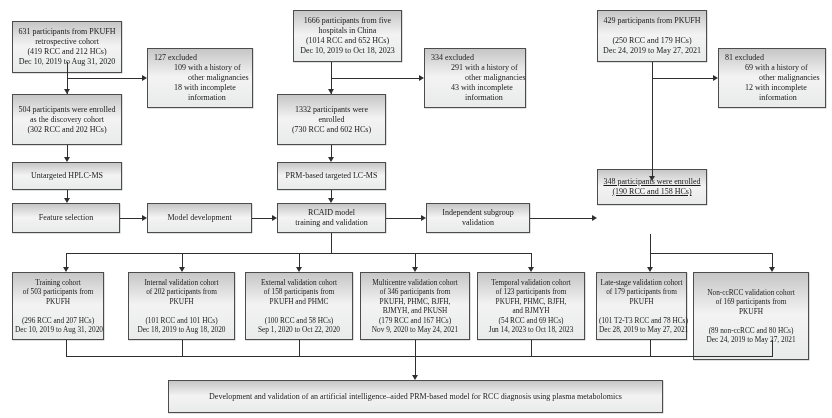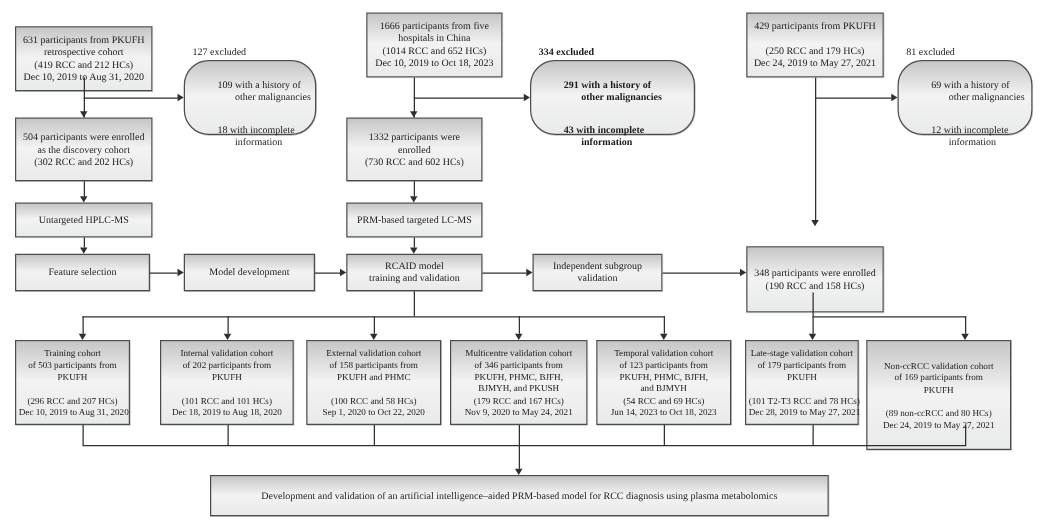--- a/index.html
+++ b/index.html
@@ -10,42 +10,42 @@
   }
   .box{
     position:absolute;box-sizing:border-box;
     border:1.4px solid #4c4c4c;
     background:linear-gradient(180deg,#c6c6c6 0%,#f3f3f3 48%,#e9eaea 100%);
     display:flex;flex-direction:column;justify-content:center;
     text-align:center;font-size:8px;line-height:10.5px;
     padding:2px 2px;box-shadow:0.5px 0.5px 0 rgba(0,0,0,0.25);
   }
   .box .ln{min-height:10px;line-height:10px;white-space:nowrap;}
-  .excl{justify-content:center;text-align:left;padding-left:6px;line-height:10px;border-radius:20px;}
-  .excl .i1{padding-left:20px;margin-top:16px;}
+  .excl{justify-content:center;text-align:left;padding-left:6px;line-height:10px;}
+  .excl .i1{padding-left:20px;}
   .excl .i2{padding-left:34px;}
   .coh{font-size:7.3px;}
   .coh .ln{min-height:9.5px;line-height:9.5px;}
   .final-box{font-size:8px;}
   
   .b631{left:12px;top:10px;width:110px;height:52px;margin-top:11px;}
   .bx127{left:147px;top:48px;width:106px;height:60px;}
   .b504{left:12px;top:94px;width:110px;height:51px;}
   .bunt{left:12px;top:162px;width:110px;height:28px;}
   .bfeat{left:12px;top:203px;width:108px;height:30px;}
   .bmodel{left:147px;top:203px;width:105px;height:30px;}
   .b1666{left:277px;top:10px;width:109px;height:52px;margin-left:16px;}
-  .bx334{left:424px;top:48px;width:132px;height:60px;font-weight:bold;}
+  .bx334{left:424px;top:48px;width:102px;height:60px;}
   .b1332{left:277px;top:94px;width:109px;height:51px;}
   .bprm{left:277px;top:162px;width:109px;height:28px;}
   .brcaid{left:277px;top:203px;width:109px;height:30px;}
   .bindep{left:426px;top:203px;width:104px;height:30px;}
   .b429{left:597px;top:10px;width:110px;height:52px;}
   .bx81{left:718px;top:48px;width:108px;height:60px;}
-  .b348{left:597px;top:197px;width:110px;height:53px;}
+  .b348{left:597px;top:169px;width:110px;height:36px;text-decoration:underline;}
   .c0{left:12px;top:272px;width:92px;height:68px;}
   .c1{left:128px;top:272px;width:107px;height:68px;}
   .c2{left:245px;top:272px;width:108px;height:68px;}
   .c3{left:360px;top:272px;width:110px;height:68px;}
   .c4{left:477px;top:272px;width:108px;height:68px;}
   .c5{left:596px;top:272px;width:91px;height:68px;}
   .c6{left:693px;top:272px;width:116px;height:88px;}
   .bfinal{left:168px;top:380px;width:495px;height:33px;}
   
   .cl{position:absolute;background:#2f2f2f;}

